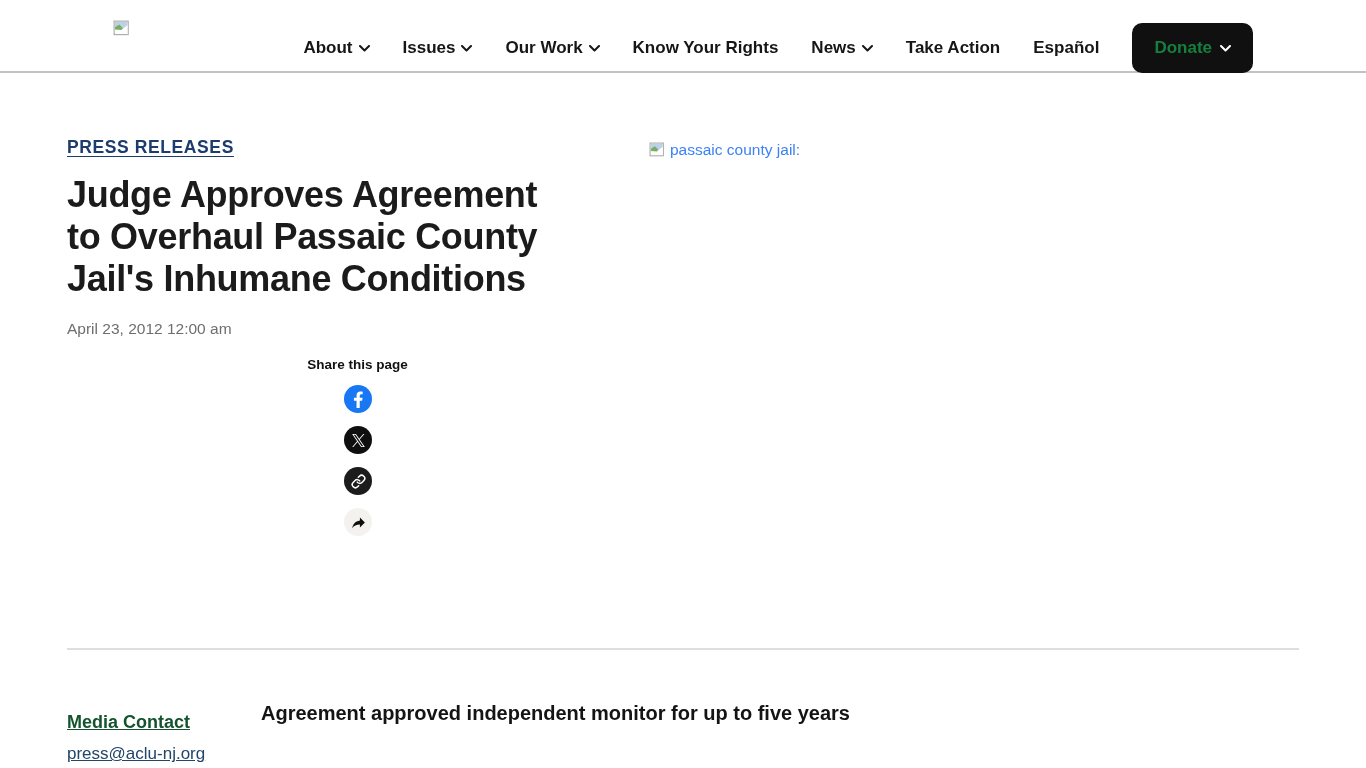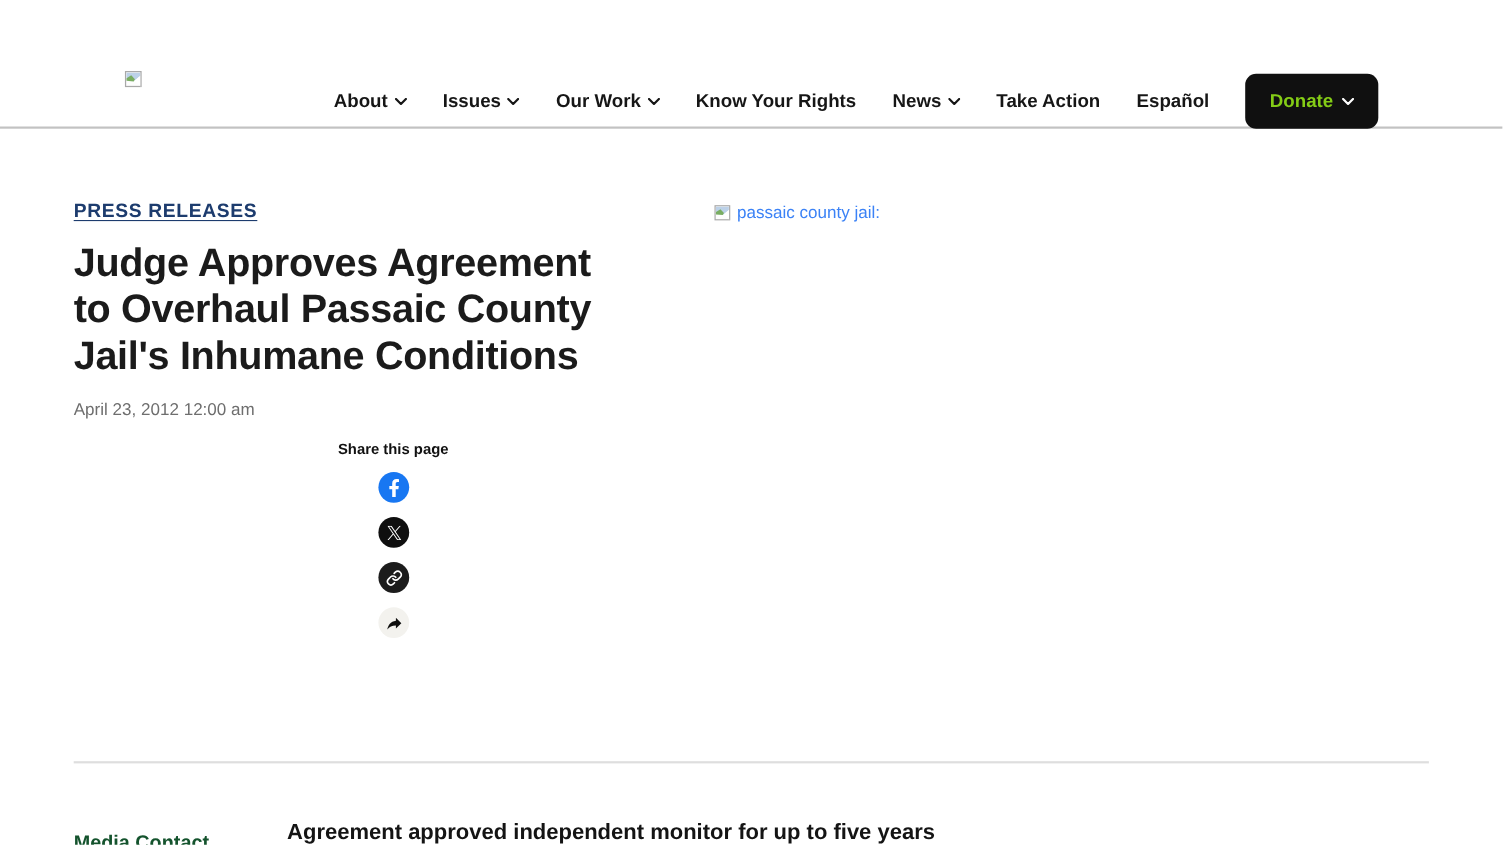--- a/index.html
+++ b/index.html
@@ -1,30 +1,30 @@
 <!DOCTYPE html>
 <html><head>
 <meta charset="utf-8">
 <style>
   * { margin:0; padding:0; box-sizing:border-box; }
   html,body { width:1366px; height:768px; overflow:hidden; background:#fff;
     font-family:"Liberation Sans", sans-serif; color:#1b1b1b; }
 
   
   .site-header { position:relative; height:73px; background:#fff;
-    border-bottom:2px solid #c2c2c2;margin-top:44px; }
+    border-bottom:2px solid #c2c2c2; }
   .logo-broken { position:absolute; left:113px; top:20px; width:18px; height:18px;
     display:inline-block; }
   .main-nav { position:absolute; top:0; right:113px; height:95px;
     display:flex; align-items:center; gap:33px; }
   .nav-item { display:flex; align-items:center; gap:6px; text-decoration:none;
     color:#161616; font-weight:bold; font-size:17px; cursor:pointer; white-space:nowrap; }
   .chev { display:inline-flex; margin-top:2px; }
   .donate-btn { display:flex; align-items:center; gap:8px; background:#101010;
-    color:#84cc16; font-weight:bold; font-size:17px; border:none; cursor:pointer;
+    color:#15803d; font-weight:bold; font-size:17px; border:none; cursor:pointer;
     border-radius:10px; padding:15px 22px; }
 
   
   .page-main { padding:0 67px; }
   .article-top { display:flex; margin-top:64px; }
   .article-top .left-col { width:582px; flex:0 0 582px; }
   .article-top .right-col { flex:1; padding-top:4px; }
 
   .eyebrow-link { display:inline-block; color:#1d3c6e; font-weight:bold;
     font-size:17.5px; letter-spacing:.6px; text-decoration:underline;

